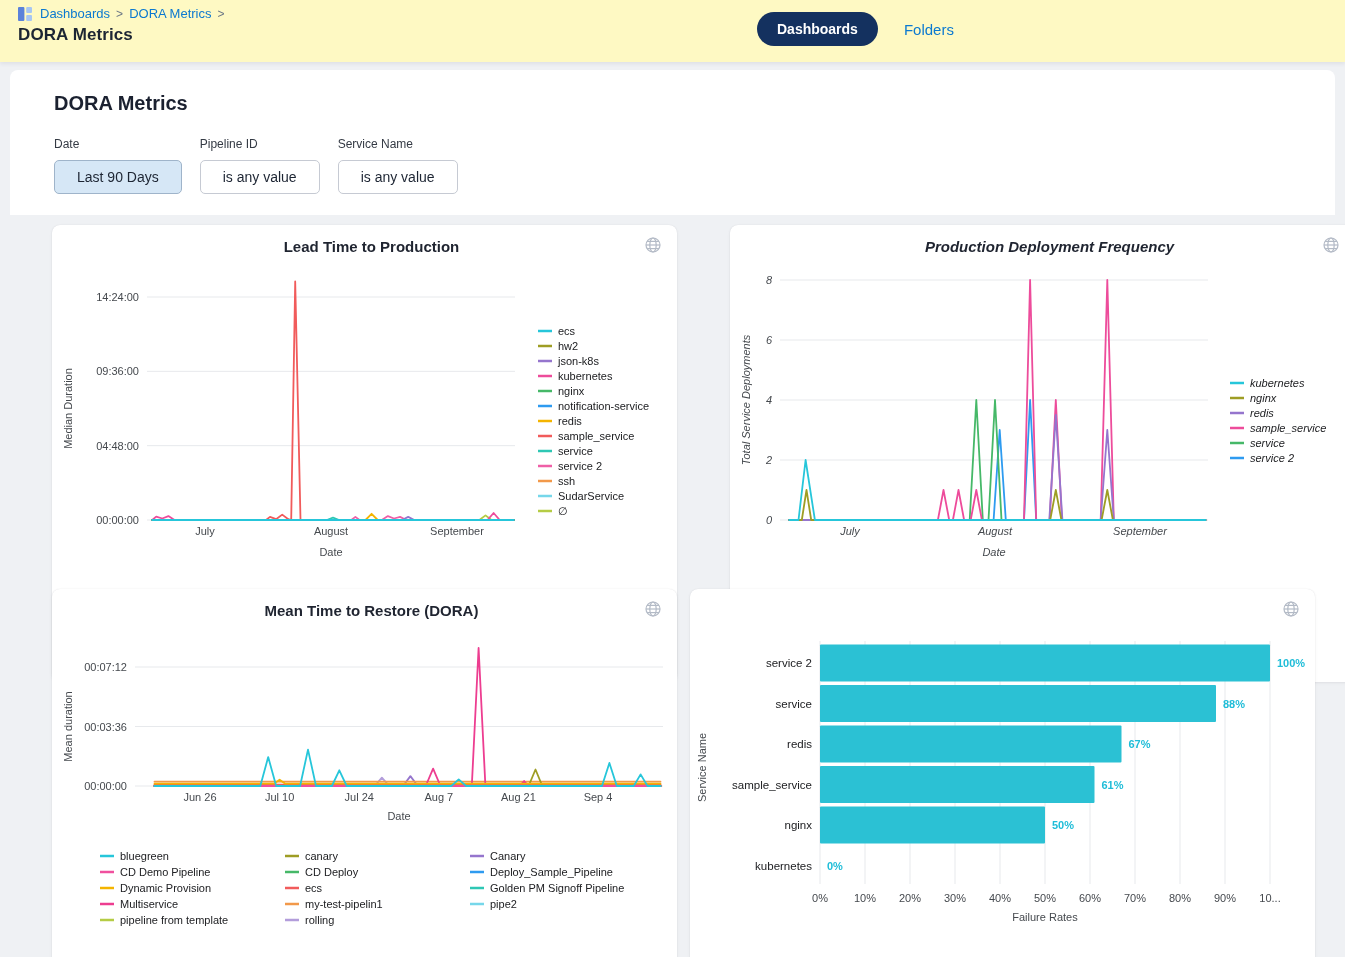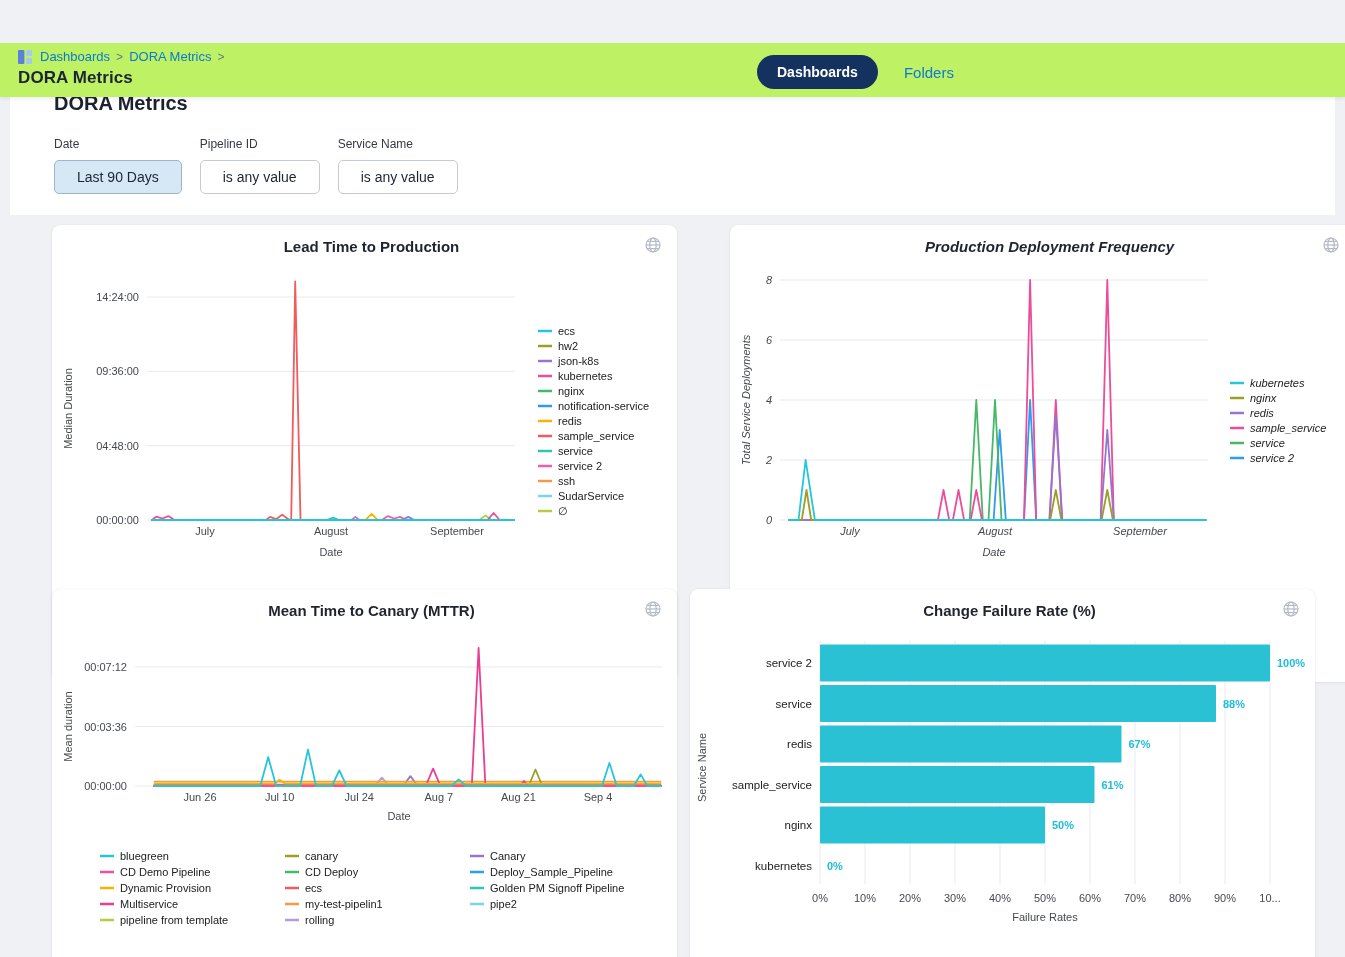--- a/index.html
+++ b/index.html
@@ -1,20 +1,20 @@
 <!DOCTYPE html>
 <html><head>
 <meta charset="utf-8">
 <style>
   * { margin:0; padding:0; box-sizing:border-box; }
   html,body { width:1345px; height:957px; }
   body { font-family:"Liberation Sans", sans-serif; background:#eff1f4; overflow:hidden; }
 
   
-  .app-header { position:relative; height:54px; background:#bef264; box-shadow:0 2px 4px rgba(40,41,61,.08); z-index:5;margin-top:43px; }
+  .app-header { position:relative; height:62px; background:#fef9c3; box-shadow:0 2px 4px rgba(40,41,61,.08); z-index:5; }
   .hdr-left { position:absolute; left:18px; top:6px; }
   .breadcrumb { display:flex; align-items:center; gap:6px; font-size:13px; }
   .breadcrumb a { color:#0b79d0; text-decoration:none; cursor:pointer; }
   .breadcrumb .sep { color:#6b7785; font-size:12px; }
   .bc-icon { display:inline-block; width:14px; height:14px; margin-right:2px; }
   .hdr-title { font-size:17px; font-weight:700; color:#1c2533; margin-top:4px; letter-spacing:.1px; }
   .hdr-tabs { position:absolute; left:757px; top:12px; display:flex; align-items:center; gap:26px; }
   .tab-pill { background:#14315f; color:#fff; font-size:14px; font-weight:600; border:none; border-radius:20px;
               padding:9px 20px; cursor:pointer; font-family:inherit; }
   .tab-link { background:none; border:none; color:#0b79d0; font-size:15px; font-weight:500; cursor:pointer; font-family:inherit; }
@@ -186,21 +186,21 @@
         <text x="520" y="160" fill="#202124" font-size="11">redis</text>
         <line x1="500" x2="514" y1="171" y2="171" stroke="#ed4c9b" stroke-width="2.5"></line>
         <text x="520" y="175" fill="#202124" font-size="11">sample_service</text>
         <line x1="500" x2="514" y1="186" y2="186" stroke="#46b868" stroke-width="2.5"></line>
         <text x="520" y="190" fill="#202124" font-size="11">service</text>
         <line x1="500" x2="514" y1="201" y2="201" stroke="#2e9bf0" stroke-width="2.5"></line>
         <text x="520" y="205" fill="#202124" font-size="11">service 2</text>
       </svg>
   </div>
   <div class="card" style="left:42px; top:374px;">
-    <div class="card-title">Mean Time to Canary (MTTR)</div>
+    <div class="card-title">Mean Time to Restore (DORA)</div>
     <span class="globe"><svg width="18" height="18" viewBox="0 0 18 18" fill="none" stroke="#b3bac6" stroke-width="1.2">
           <circle cx="9" cy="9" r="7"></circle>
           <ellipse cx="9" cy="9" rx="3.2" ry="7"></ellipse>
           <line x1="2" y1="9" x2="16" y2="9"></line>
           <line x1="3" y1="5.4" x2="15" y2="5.4"></line>
           <line x1="3" y1="12.6" x2="15" y2="12.6"></line>
         </svg></span>
     <svg class="chart" id="chart-2" width="625" height="320">
         <line x1="83" x2="611" y1="165" y2="165" stroke="#e7e9ec" stroke-width="1"></line>
         <text x="75" y="169" text-anchor="end" fill="#45494e" font-size="11">00:00:00</text>
@@ -254,21 +254,20 @@
         <text x="438" y="239" fill="#202124" font-size="11">Canary</text>
         <line x1="418" x2="432" y1="251" y2="251" stroke="#2e9bf0" stroke-width="2.5"></line>
         <text x="438" y="255" fill="#202124" font-size="11">Deploy_Sample_Pipeline</text>
         <line x1="418" x2="432" y1="267" y2="267" stroke="#2ec7b4" stroke-width="2.5"></line>
         <text x="438" y="271" fill="#202124" font-size="11">Golden PM Signoff Pipeline</text>
         <line x1="418" x2="432" y1="283" y2="283" stroke="#76d7ea" stroke-width="2.5"></line>
         <text x="438" y="287" fill="#202124" font-size="11">pipe2</text>
       </svg>
   </div>
   <div class="card" style="left:680px; top:374px;">
-    <div class="card-title">Change Failure Rate (%)</div>
     <span class="globe"><svg width="18" height="18" viewBox="0 0 18 18" fill="none" stroke="#b3bac6" stroke-width="1.2">
           <circle cx="9" cy="9" r="7"></circle>
           <ellipse cx="9" cy="9" rx="3.2" ry="7"></ellipse>
           <line x1="2" y1="9" x2="16" y2="9"></line>
           <line x1="3" y1="5.4" x2="15" y2="5.4"></line>
           <line x1="3" y1="12.6" x2="15" y2="12.6"></line>
         </svg></span>
     <svg class="chart" id="chart-3" width="625" height="320">
         <line x1="130" x2="130" y1="20" y2="263" stroke="#e7e9ec" stroke-width="1"></line>
         <text x="130" y="281" text-anchor="middle" fill="#45494e" font-size="11">0%</text>

